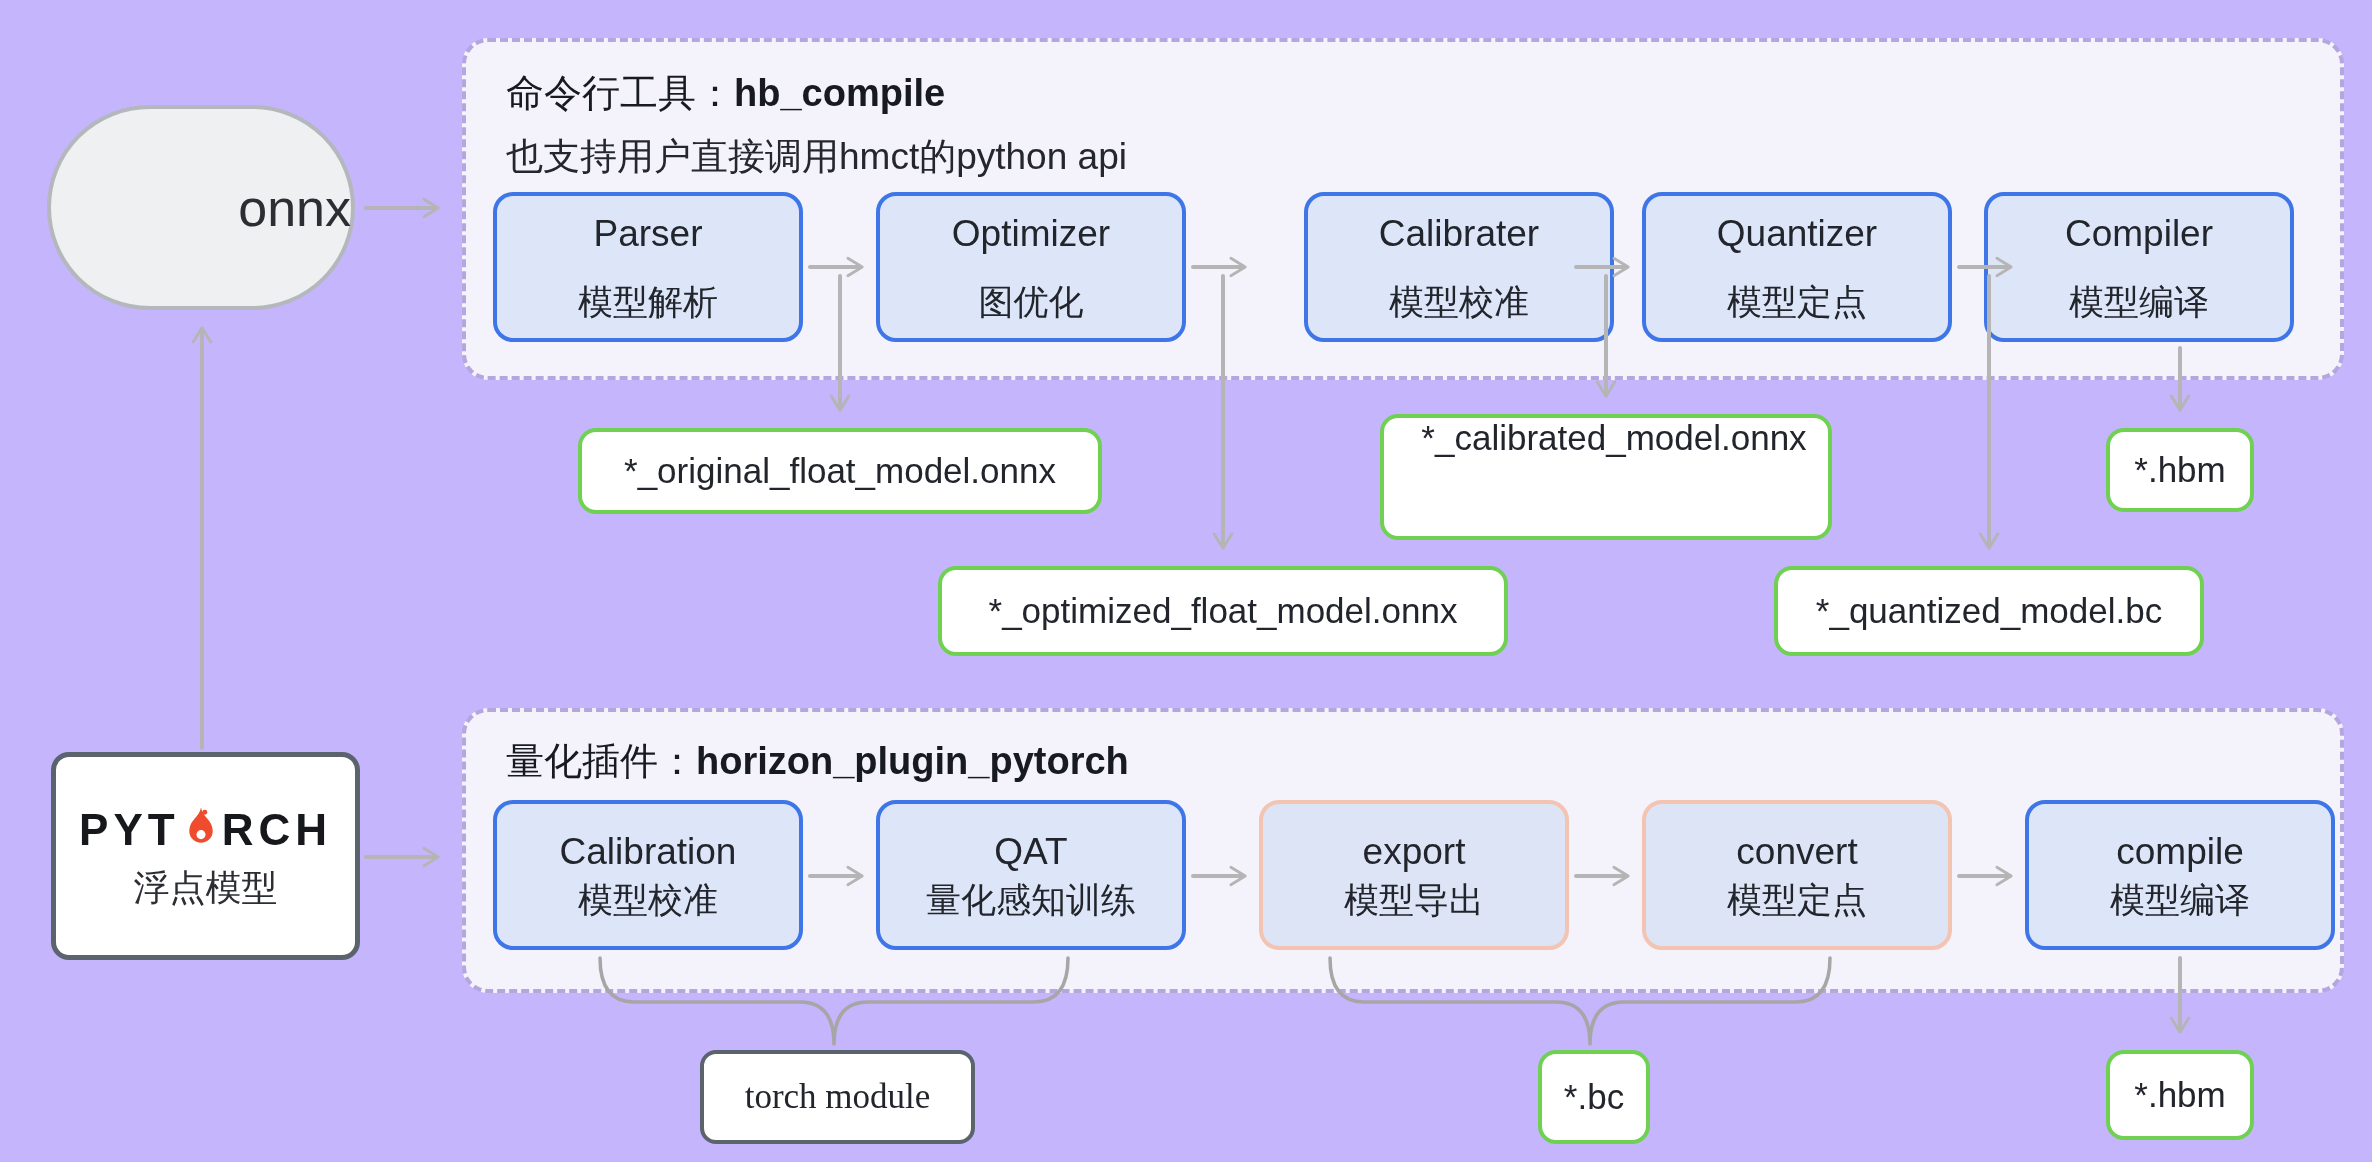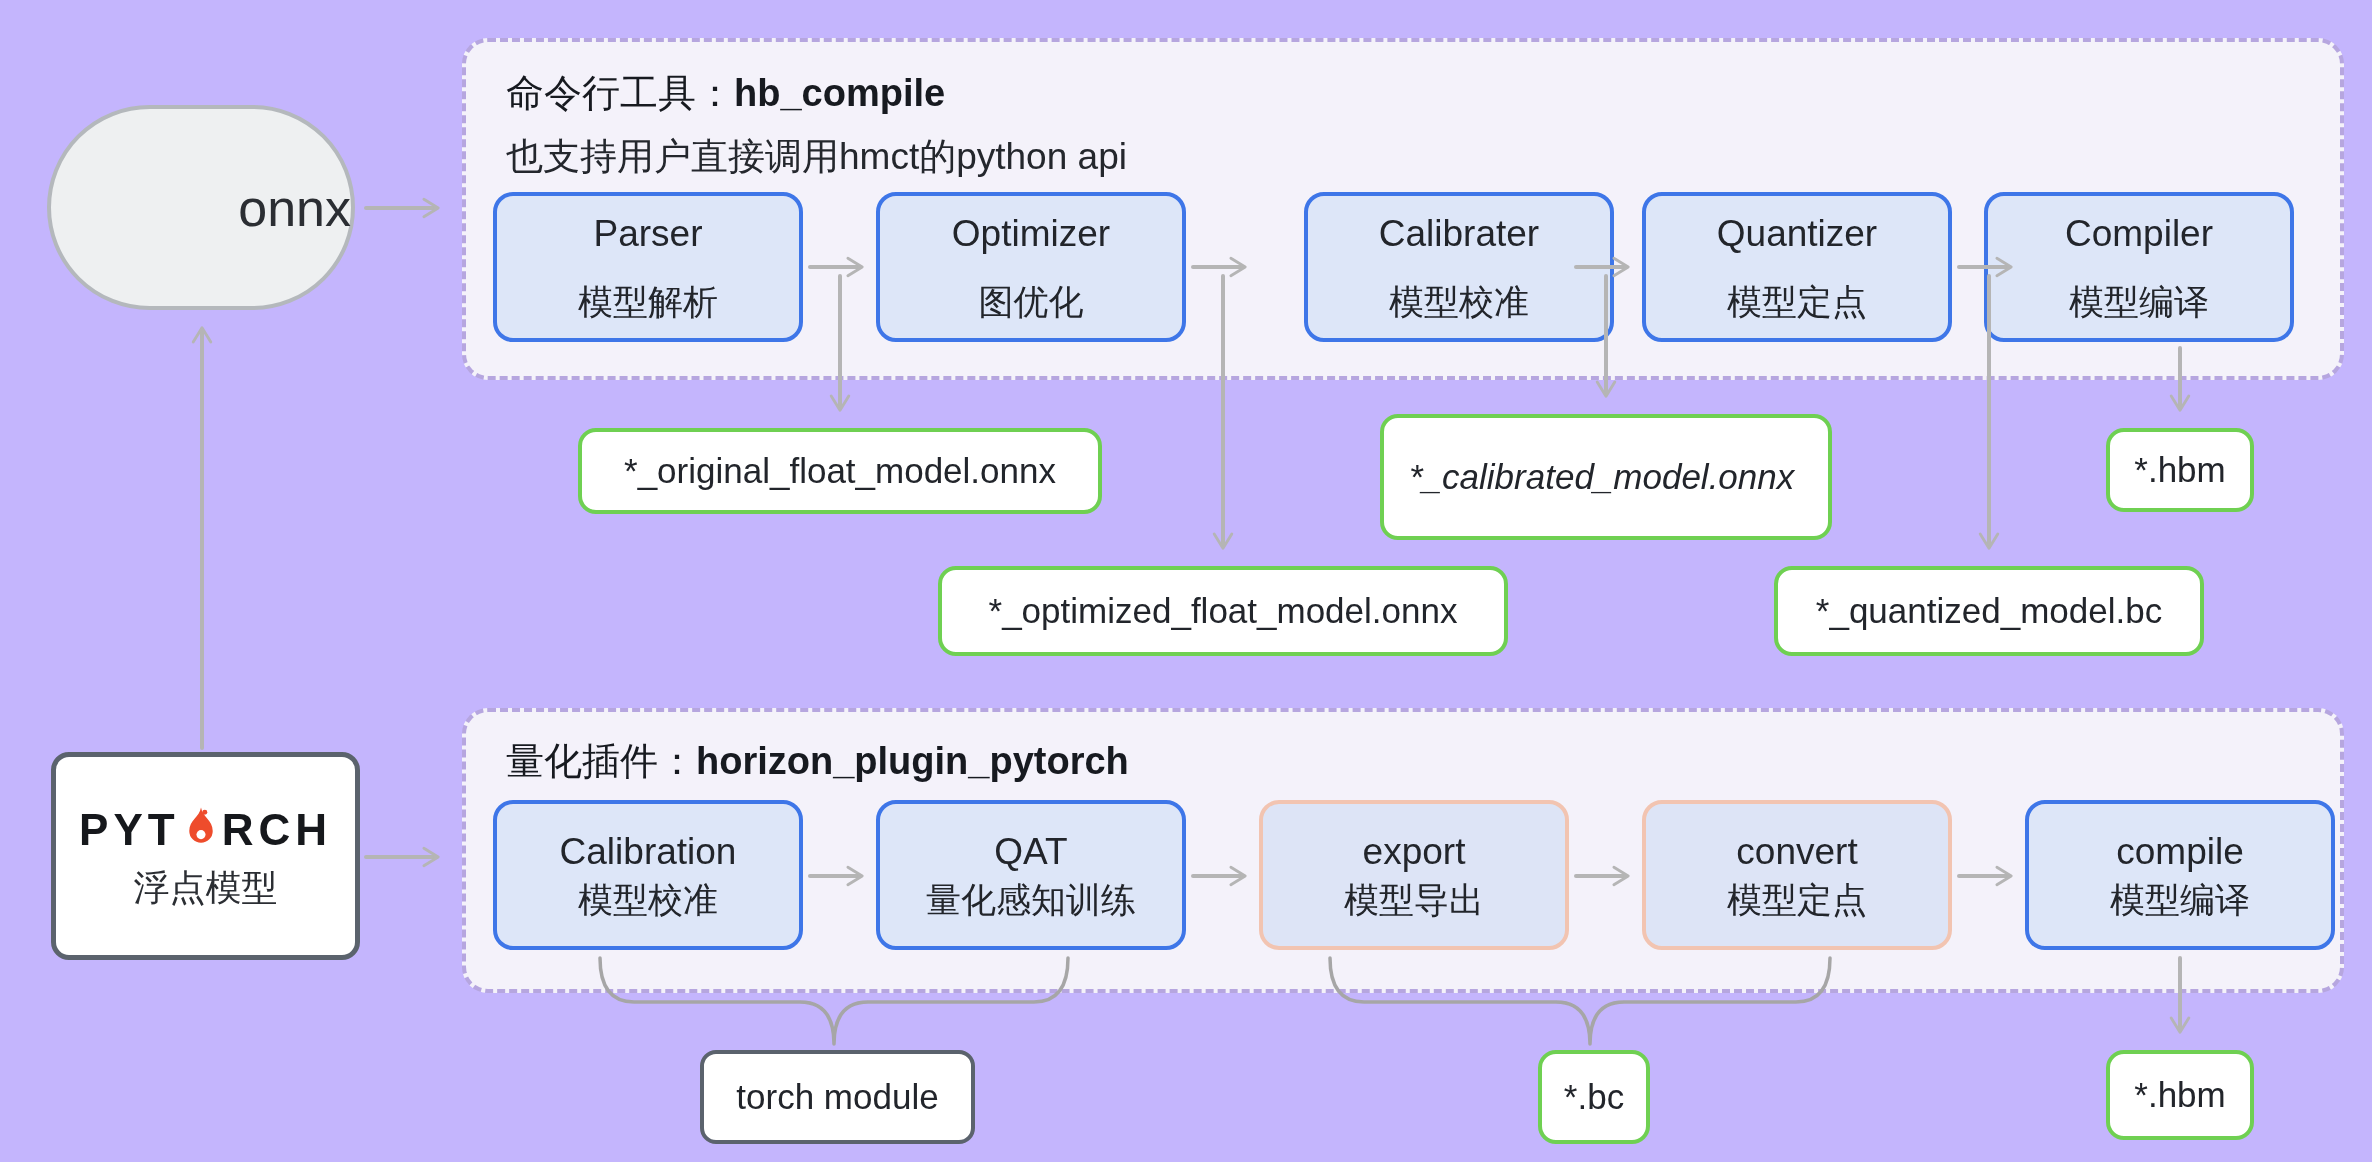--- a/index.html
+++ b/index.html
@@ -42,22 +42,22 @@
   .stage-name{font-size:37px;line-height:1;}
   .stage-desc{font-size:35px;line-height:1;}
   .row-top{top:192px;gap:32px;}
   .row-bottom{top:800px;}
   
   .out{
     display:flex;align-items:center;justify-content:center;background:#ffffff;
     font-size:35px;border-radius:18px;white-space:nowrap;
   }
   .out-green{border:4.5px solid #6fd052;}
-  .out-dark{border:4.5px solid #5b636d;}
-  .out-multi{flex-direction:column;align-items:flex-start;justify-content:center;gap:16px;padding-left:25px;font-style:italic;}
+  .out-dark{border:4.5px solid #5b636d;font-family:Liberation Serif, serif;}
+  .out-multi{flex-direction:row;align-items:flex-start;justify-content:center;gap:16px;padding-left:16px;}
   .svg-layer{position:absolute;left:0;top:0;pointer-events:none;}
 </style>
 </head>
 <body>
 
 <div class="canvas">
 
   <section class="abs panel panel-top">
     <div class="panel-title"><span>命令行工具：</span><span class="tb">hb_compile</span></div>
     <div class="panel-sub">也支持用户直接调用hmct的python api</div>

